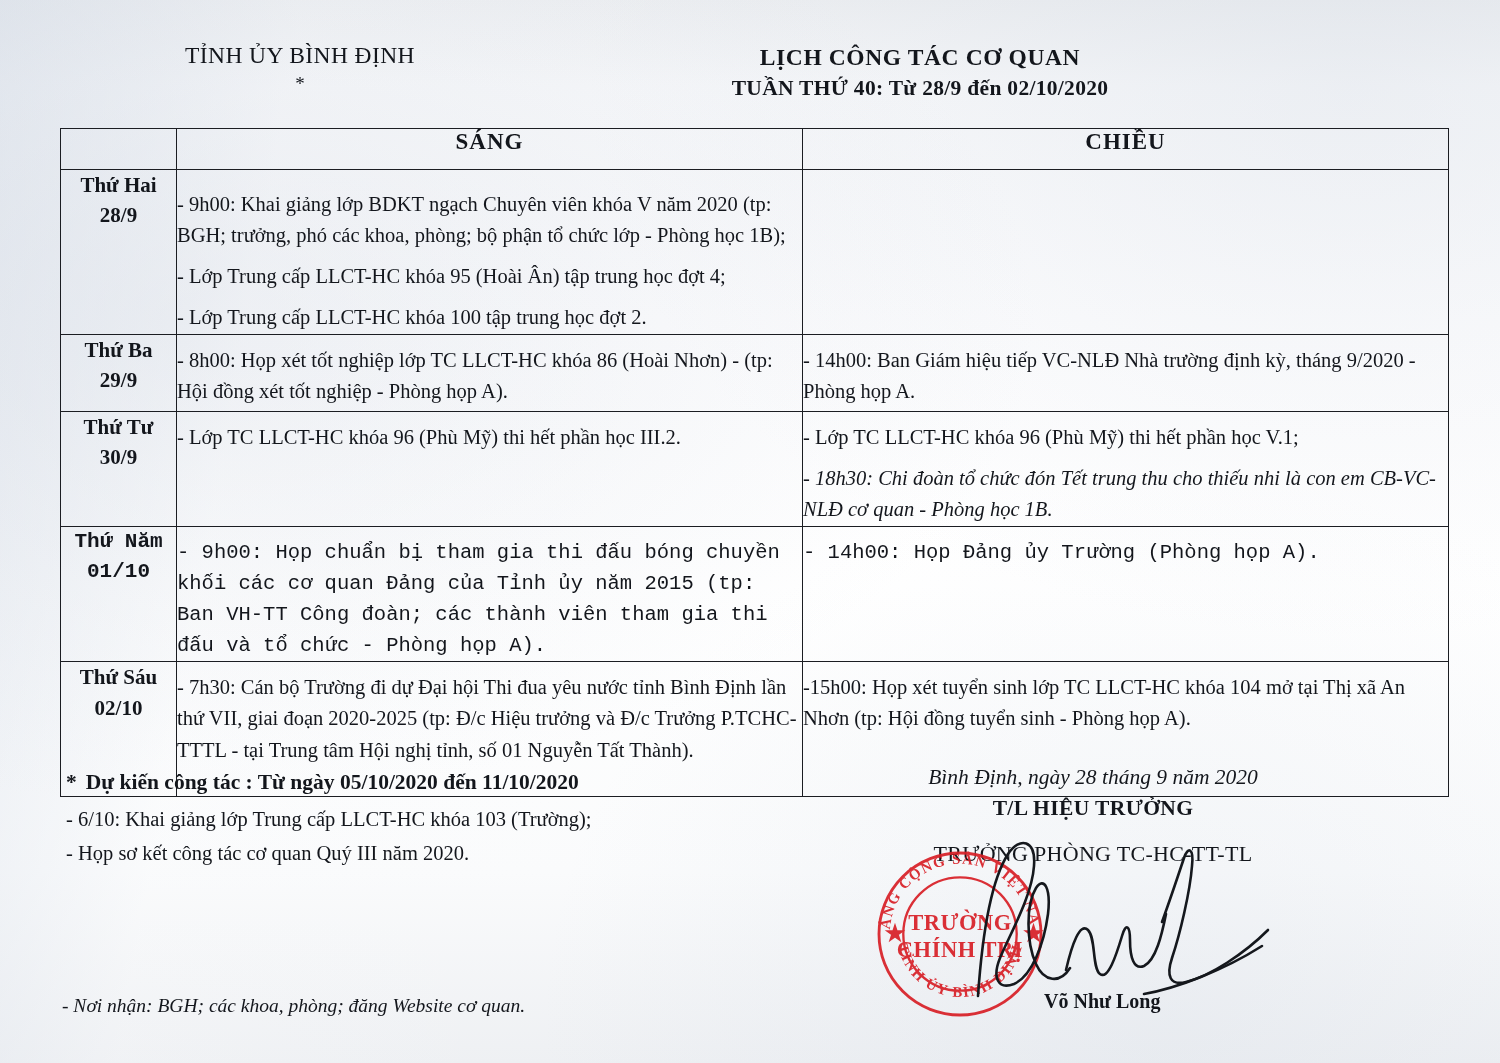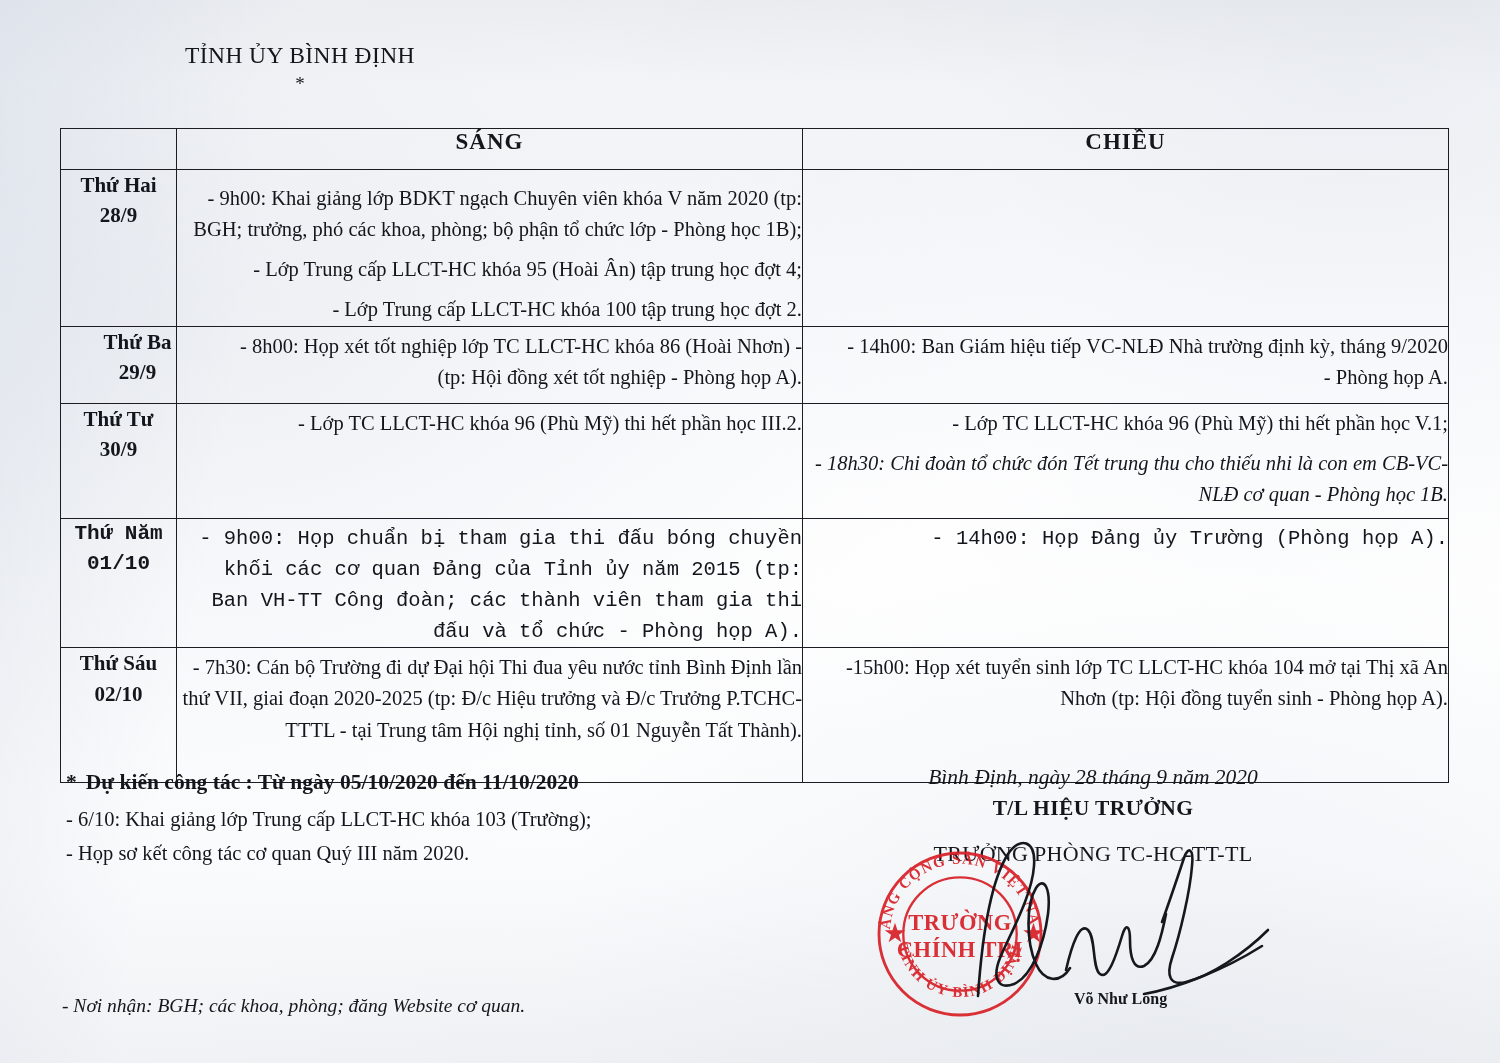--- a/index.html
+++ b/index.html
@@ -127,31 +127,30 @@
   }
   .day-name { display: block; white-space: nowrap; }
   .day-date { display: block; }
 
   .slot-cell {
     padding: 10px 8px 10px 9px;
     font-size: 20.5px;
     line-height: 1.52;
   }
   .slot-cell .entry {
-    margin: 4px 0 9px 0;
+    margin: 10px 0 9px 0;
     text-indent: 0;
-    text-align: right;
   }
   .slot-cell .entry:last-child { margin-bottom: 0; }
   .slot-cell .entry.italic {
     font-style: italic;
   }
   .row-mon .slot-cell { padding-top: 9px; }
   tr.row-mon td { height: 146px; }
-  tr.row-tue td { height: 76px; padding-left: 38px; }
+  tr.row-tue td { height: 76px; }
   tr.row-wed td { height: 114px; }
   tr.row-thu td { height: 112px; font-family: Liberation Mono, monospace; }
   tr.row-fri td { height: 134px; }
 
   
   .footer {
     position: absolute;
     top: 766px;
     left: 60px;
     width: 1388px;
@@ -199,28 +198,27 @@
   }
   .sign-role2 {
     font-size: 22px;
     letter-spacing: 0.3px;
     margin-top: 20px;
     white-space: nowrap;
     position: relative;
     z-index: 3;
   }
   .sign-name {
-    font-size: 16px;
+    font-size: 20px;
     font-weight: bold;
     white-space: nowrap;
     position: absolute;
     left: 186px;
     top: 228px;
     z-index: 6;
-    margin-left: 30px;
   }
 
   
   .seal {
     position: absolute;
     left: 12px;
     top: 82px;
     width: 180px;
     height: 180px;
     z-index: 4;
@@ -250,20 +248,24 @@
 
 <div class="scan-page"></div>
 <div class="scan-noise"></div>
 
 <div class="sheet">
 
   <div class="doc-header">
     <div class="org-block">
       <div class="org-line1">TỈNH ỦY BÌNH ĐỊNH</div>
       <div class="org-star">*</div>
+    </div>
+    <div class="title-block">
+      <div class="doc-title">LỊCH CÔNG TÁC CƠ QUAN</div>
+      <div class="doc-subtitle">TUẦN THỨ 40: Từ 28/9 đến 02/10/2020</div>
     </div>
   </div>
 
   <table class="schedule-table">
     <colgroup>
       <col class="col-day">
         <col class="col-morn">
         <col class="col-aft">
     </colgroup>
     <thead>

